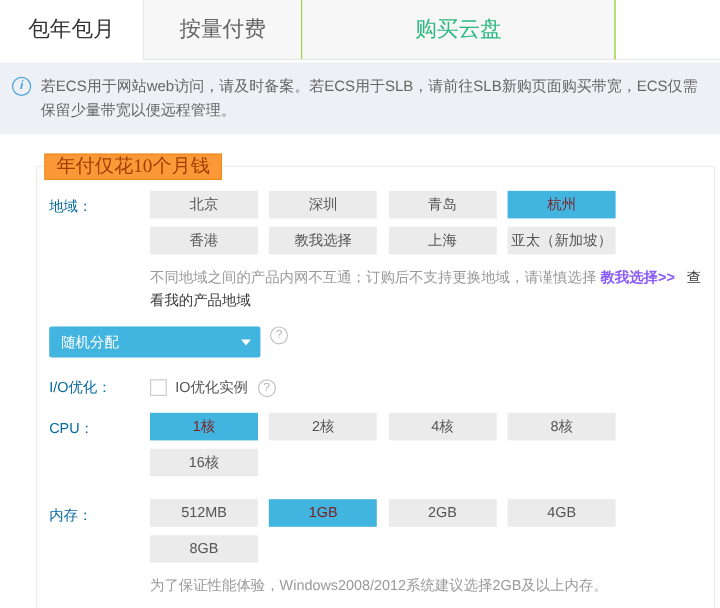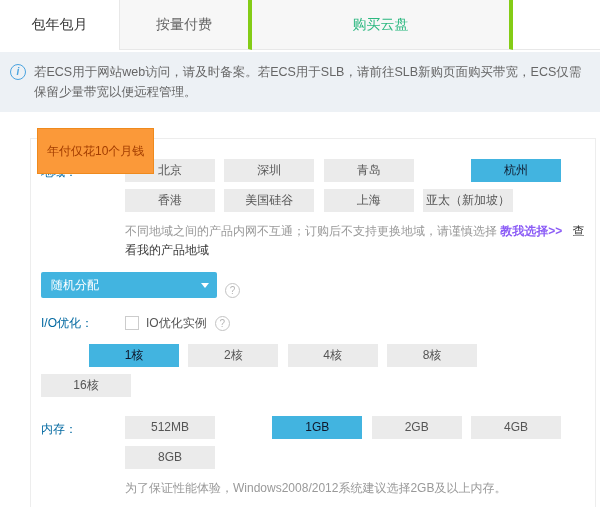--- a/index.html
+++ b/index.html
@@ -3,23 +3,23 @@
 <meta charset="utf-8">
 <style>
   html,body{margin:0;padding:0;}
   body{
     width:600px;height:507px;overflow:hidden;background:#fff;
     font-family:"Liberation Sans","DejaVu Sans",sans-serif;
     font-size:12px;color:#333;
   }
   
   .tabs{display:flex;height:50px;}
-  .tab{box-sizing:border-box;text-align:center;line-height:49px;font-size:14px;cursor:pointer;}
+  .tab{box-sizing:border-box;text-align:center;line-height:49px;font-size:18px;cursor:pointer;}
   .tab-active{width:120px;background:#fff;color:#333;border-right:1px solid #e8e8e8;}
-  .tab-gray{background:#f7f7f7;color:#666;border-right:4px solid #84cc16;border-bottom:1px solid #e8e8e8;}
+  .tab-gray{background:#f7f7f7;color:#666;border-right:1px solid #84cc16;border-bottom:1px solid #e8e8e8;}
   .tab-pay{width:132px;}
   .tab-disk{width:261px;color:#2cb880;}
   .tab-filler{flex:1;border-bottom:1px solid #e8e8e8;}
   
   .banner{
     margin-top:2px;background:#edf1f5;padding:10px 16px 10px 10px;
     display:flex;align-items:flex-start;color:#666;line-height:20px;font-size:12.5px;
   }
   .info-icon{
     flex-shrink:0;width:14px;height:14px;line-height:14px;margin:2px 8px 0 0;
@@ -27,46 +27,46 @@
     text-align:center;font-size:10px;font-style:italic;font-weight:bold;
   }
   
   .panel{
     position:relative;margin:26px 4px 0 30px;background:#fff;
     border:1px solid #ededed;padding:20px 0 6px 10px;
   }
   .promo-badge{
     position:absolute;top:-11px;left:6px;
     background:#fb9939;border:1px solid #ef8a1d;color:#a33d00;
-    padding:14px 9px;font-size:12px;line-height:16px;
+    padding:2px 9px;font-size:16px;line-height:16px;font-family:Liberation Serif, serif;
   }
   .row{display:flex;margin-bottom:12px;}
   .row-label{width:84px;flex-shrink:0;color:#0369a1;padding-top:5px;}
   .opts{width:486px;}
   .opt{
     display:inline-block;box-sizing:border-box;width:90px;height:23px;line-height:23px;
     text-align:center;background:#ebebeb;color:#555;margin:0 6px 7px 0;
     cursor:pointer;vertical-align:top;white-space:nowrap;
   }
-  .opt-selected{background:#42b4e0;color:#0f172a;margin-left:48px;}
+  .opt-selected{background:#42b4e0;color:#7f1d1d;}
   .note{color:#999;line-height:19px;margin-top:3px;}
   .link-strong{color:#8b5cf6;font-weight:bold;cursor:pointer;}
   .link-dark{color:#383838;cursor:pointer;}
   
   .select{
     position:relative;width:176px;height:26px;line-height:26px;
     background:#42b4e0;border-radius:2px;color:#fff;padding-left:10px;
     cursor:pointer;box-sizing:border-box;
   }
   .select-arrow{
     position:absolute;right:8px;top:11px;width:0;height:0;
     border-left:4px solid transparent;border-right:4px solid transparent;
     border-top:5px solid #fff;
   }
-  .zone-line{display:flex;align-items:flex-end;}
+  .zone-line{display:flex;align-items:flex-start;}
   .detail-link{color:#555;margin-left:14px;cursor:pointer;}
   .q-icon{
     display:inline-block;width:13px;height:13px;line-height:13px;margin-left:8px;
     border:1px solid #c3c3c3;border-radius:50%;color:#b5b5b5;
     text-align:center;font-size:10px;cursor:pointer;flex-shrink:0;
   }
   
   .io-line{display:flex;align-items:center;padding-top:4px;}
   .checkbox{
     display:inline-block;width:12px;height:12px;background:#fff;
@@ -93,21 +93,21 @@
   <div class="promo-badge">年付仅花10个月钱</div>
 
   <div class="row">
     <div class="row-label">地域：</div>
     <div class="opts">
       <span class="opt">北京</span>
       <span class="opt">深圳</span>
       <span class="opt">青岛</span>
       <span class="opt opt-selected">杭州</span>
       <span class="opt">香港</span>
-      <span class="opt">美国硅谷</span>
+      <span class="opt">教我选择</span>
       <span class="opt">上海</span>
       <span class="opt">亚太（新加坡）</span>
       <div class="note">
         <span>不同地域之间的产品内网不互通；订购后不支持更换地域，请谨慎选择</span>
         <span class="link-strong">教我选择&gt;&gt;</span>&nbsp;&nbsp;
         <span class="link-dark">查看我的产品地域</span>
       </div>
     </div>
   </div>
 
@@ -124,20 +124,21 @@
   <div class="row">
     <div class="row-label">I/O优化：</div>
     <div class="io-line">
       <span class="checkbox"></span>
       <span class="io-label">IO优化实例</span>
       <span class="q-icon">?</span>
     </div>
   </div>
 
   <div class="row">
+    <div class="row-label">CPU：</div>
     <div class="opts">
       <span class="opt opt-selected">1核</span>
       <span class="opt">2核</span>
       <span class="opt">4核</span>
       <span class="opt">8核</span>
       <span class="opt">16核</span>
     </div>
   </div>
 
   <div class="row">

